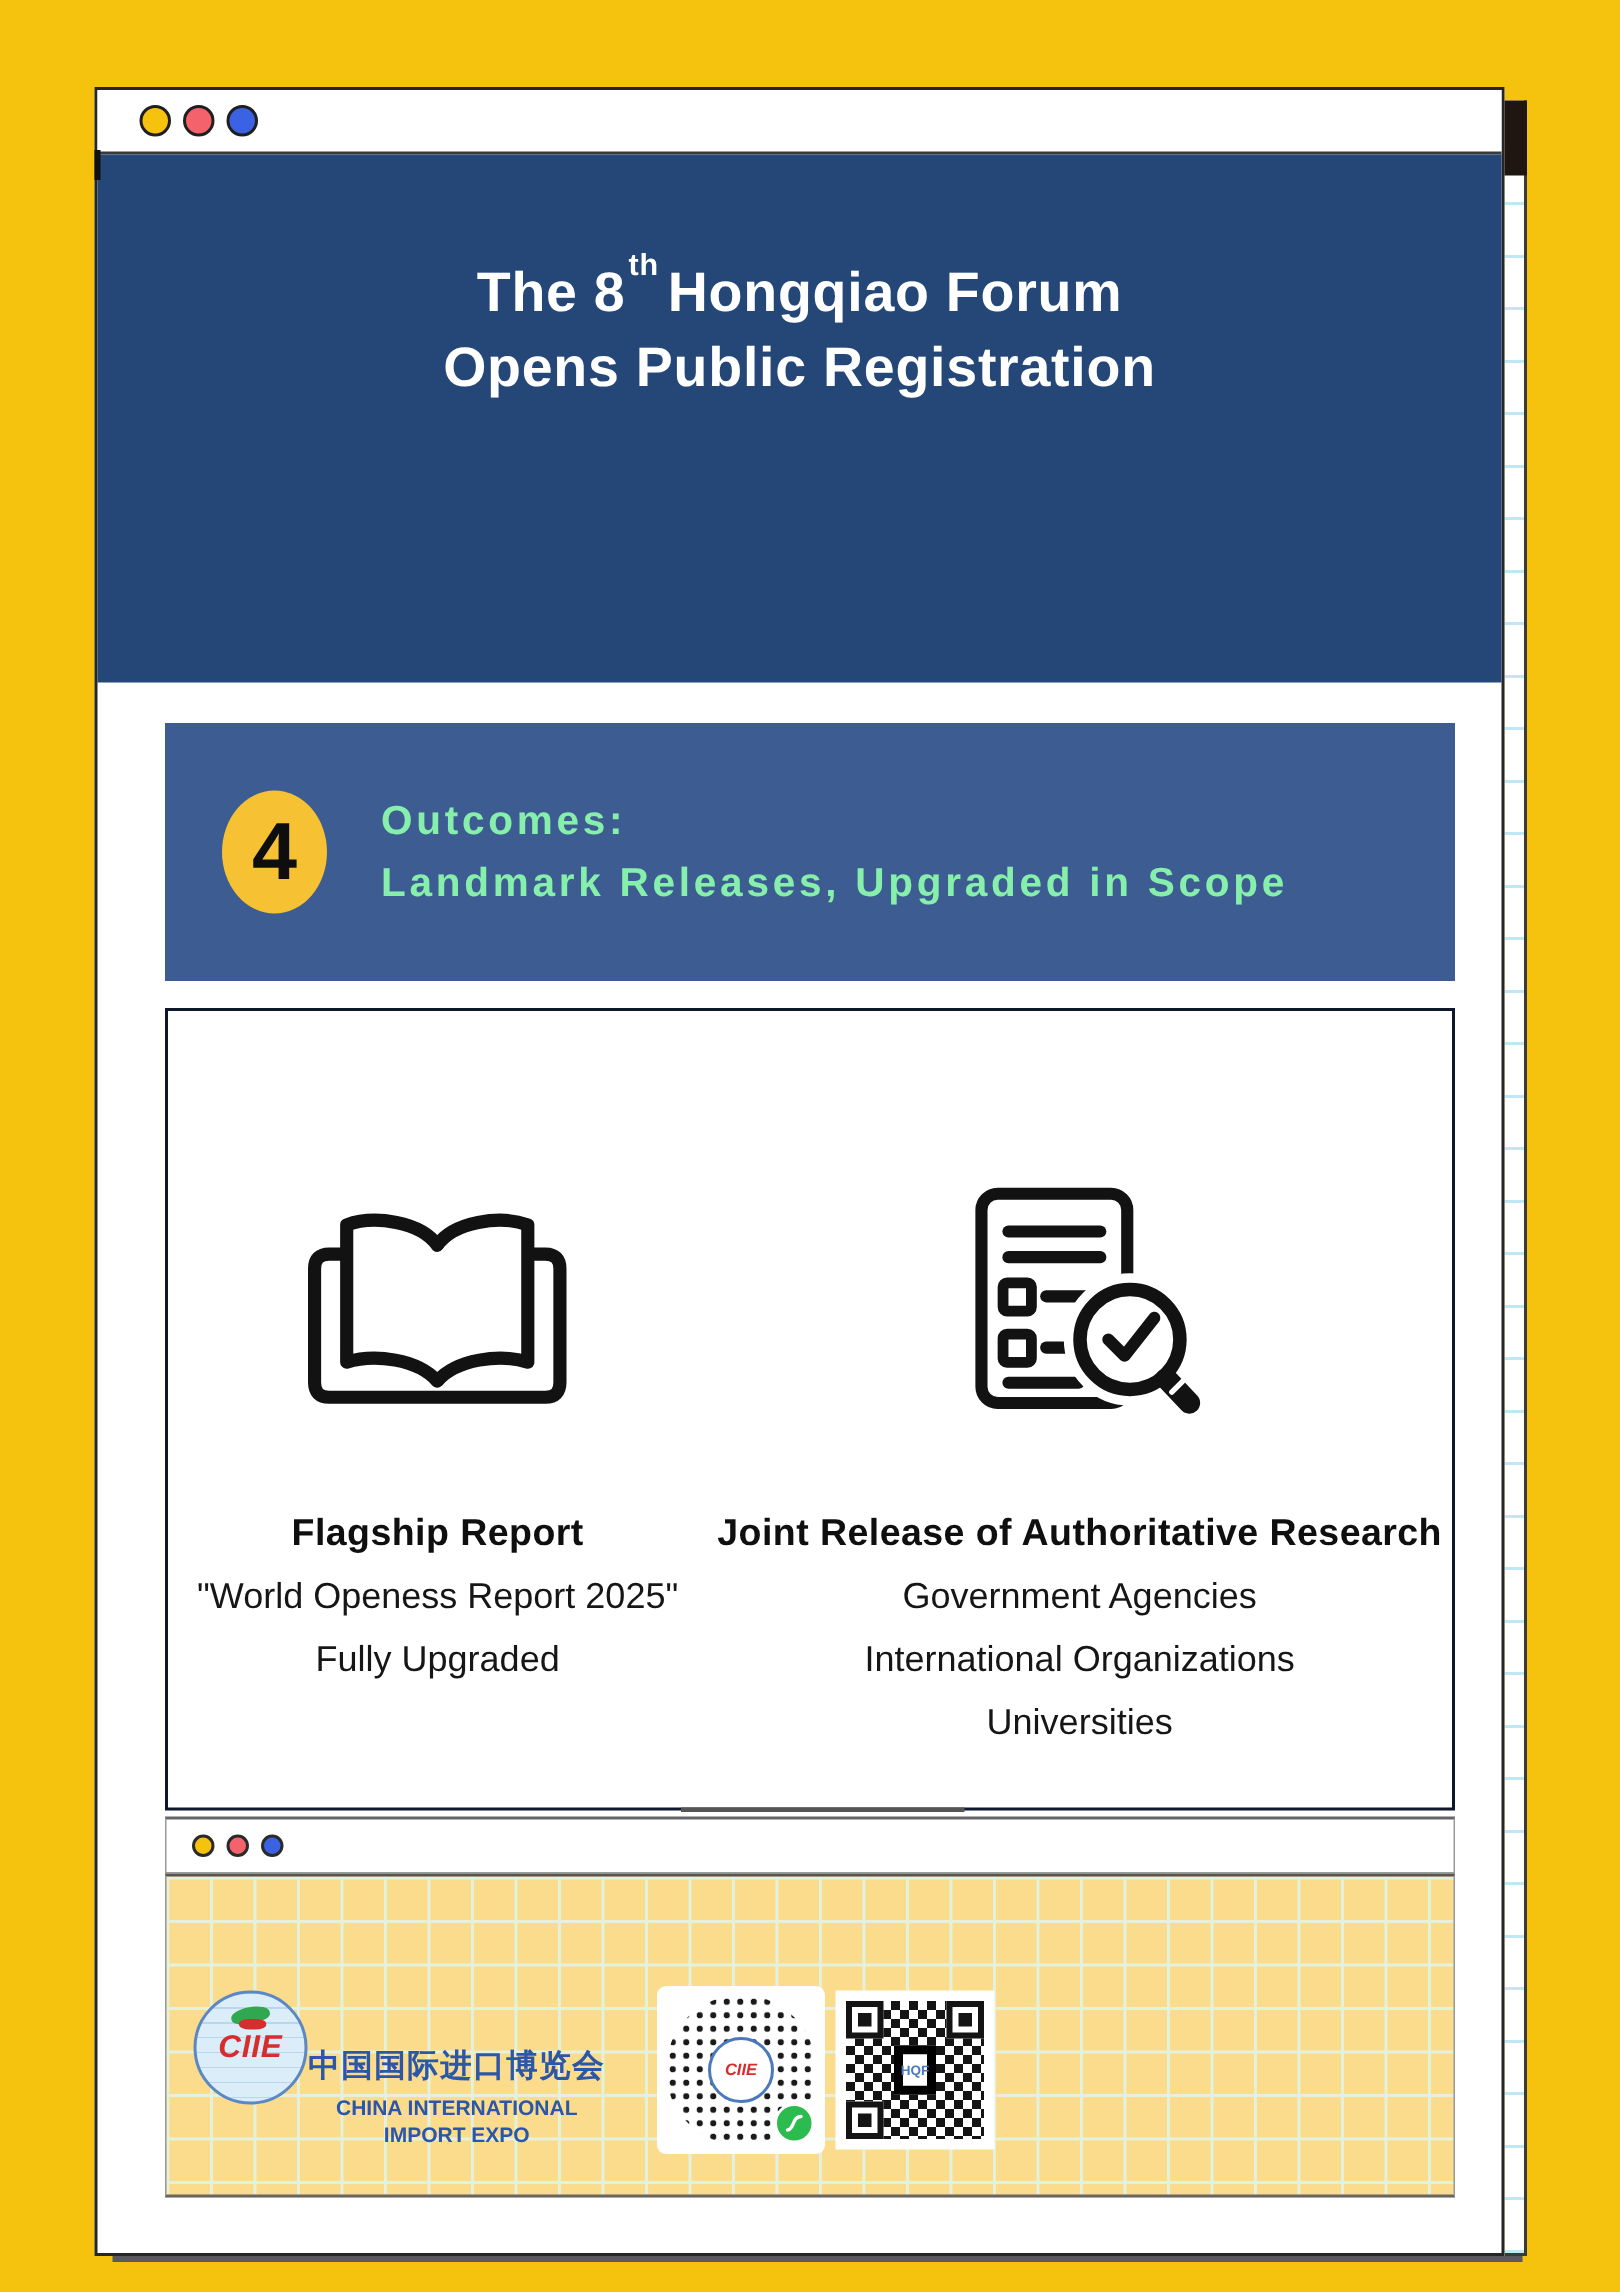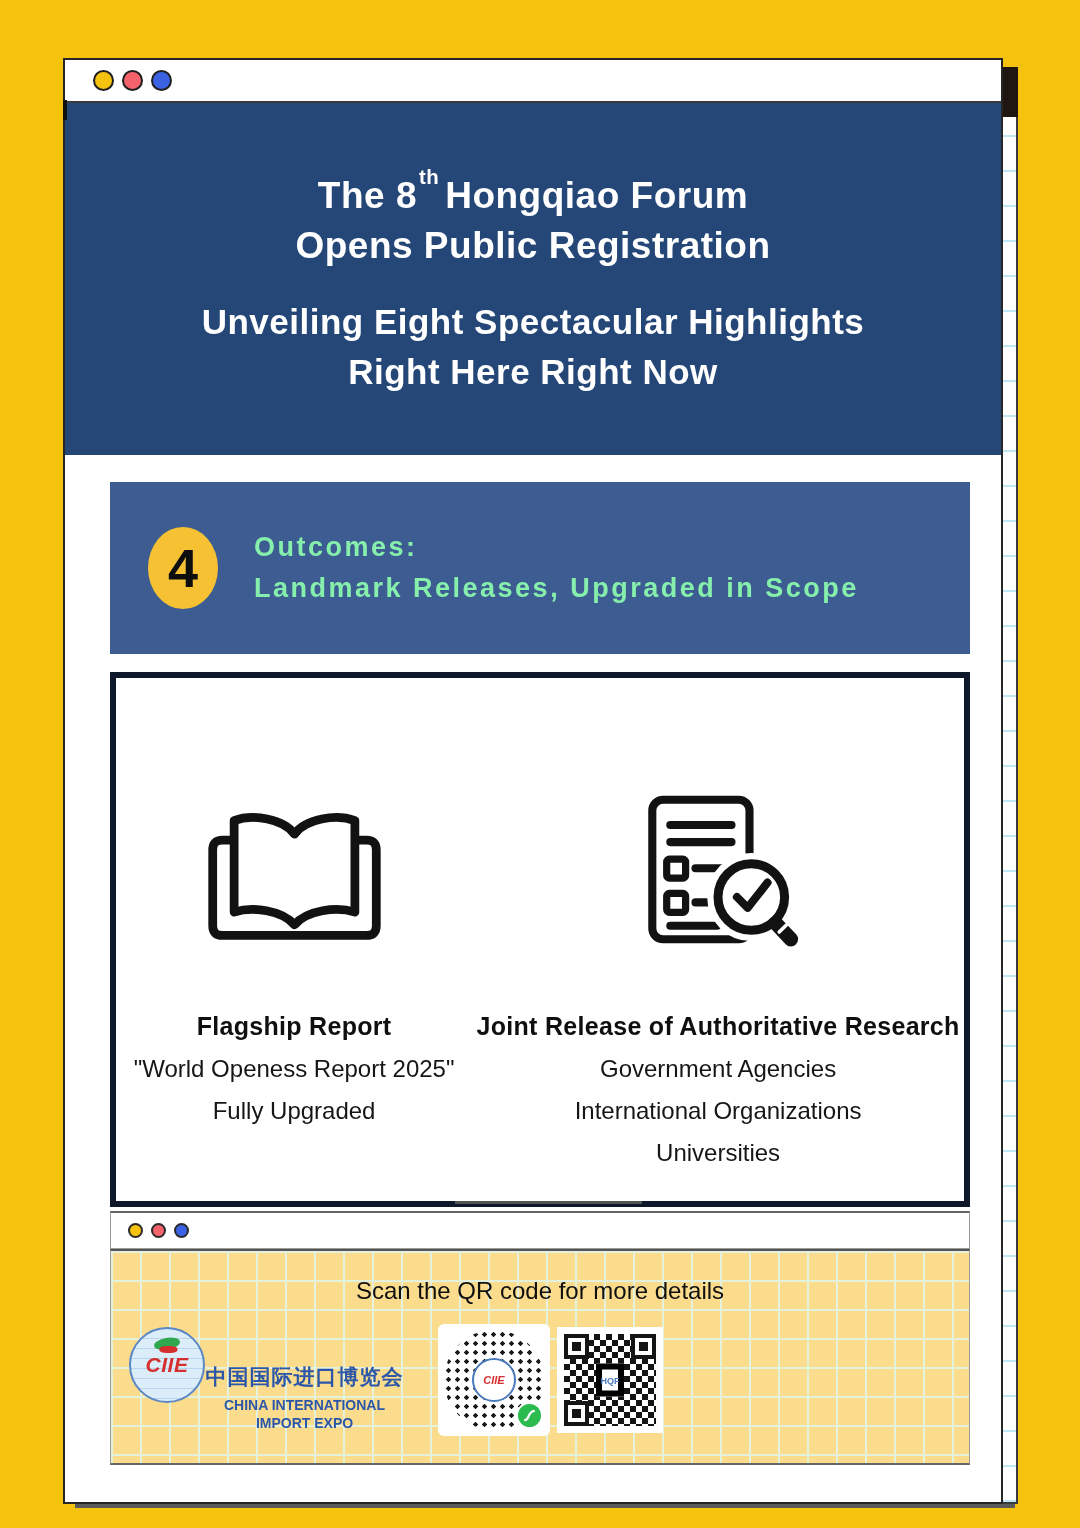--- a/index.html
+++ b/index.html
@@ -32,21 +32,21 @@
 
   
   .banner { position:absolute; left:45px; top:422px; width:860px; height:172px; background:#3D5C92;
     display:flex; align-items:center; padding-left:38px; }
   .banner-num { width:70px; height:82px; border-radius:50%; background:#F6C233; flex:0 0 auto;
     display:flex; align-items:center; justify-content:center; font-size:54px; font-weight:bold; color:#0e0e0e; }
   .banner-text { margin-left:36px; color:#86efac; font-weight:bold; font-size:27px; letter-spacing:2.5px; line-height:41px; }
 
   
   .card { position:absolute; left:45px; top:612px; width:860px; height:535px; background:#fff;
-    border:6px solid #0f172a; display:flex; }
+    border:2px solid #0f172a; display:flex; }
   .card::after { content:""; position:absolute; bottom:-3px; left:40%; width:22%; height:3px; background:#555; }
   .col { display:flex; flex-direction:column; align-items:center; padding-top:110px; }
   .col-left { width:42%; } .col-right { width:58%; }
   .icon-wrap { height:182px; display:flex; align-items:center; justify-content:center; }
   .col-title { margin-top:42px; font-size:25px; font-weight:bold; color:#0f0f0f; letter-spacing:0.3px; }
   .col-line { font-size:24px; color:#161616; margin-top:14px; }
 
   
   .minibar { position:absolute; left:45px; top:1151px; width:860px; height:38px; background:#fff;
     border:1px solid #999; border-top:2px solid #666; display:flex; align-items:center; padding-left:17px; gap:8px; }
@@ -115,24 +115,20 @@
     <div class="titlebar">
       <span class="dot dot-yellow"></span>
       <span class="dot dot-red"></span>
       <span class="dot dot-blue"></span>
     </div>
 
     <div class="bluehead">
       <div class="bh-title">
         <div><span>The 8</span><sup>th</sup><span>Hongqiao Forum</span></div>
         <div>Opens Public Registration</div>
-      </div>
-      <div class="bh-sub">
-        <div>Unveiling Eight Spectacular Highlights</div>
-        <div>Right Here Right Now</div>
       </div>
     </div>
 
     <div class="banner">
       <div class="banner-num">4</div>
       <div class="banner-text">
         <div>Outcomes:</div>
         <div>Landmark Releases, Upgraded in Scope</div>
       </div>
     </div>
@@ -177,21 +173,20 @@
 
     </div>
 
     <div class="minibar">
       <span class="dot-sm dot-yellow"></span>
       <span class="dot-sm dot-red"></span>
       <span class="dot-sm dot-blue"></span>
     </div>
 
     <div class="footer">
-      <div class="scan-text">Scan the QR code for more details</div>
 
       <div class="logo-ciie">
         <span class="logo-ciie-text">CIIE</span>
       </div>
 
       <div class="ciie-text">
         <div class="ciie-cn">中国国际进口博览会</div>
         <div class="ciie-en">
           <div>CHINA INTERNATIONAL</div>
           <div>IMPORT EXPO</div>

